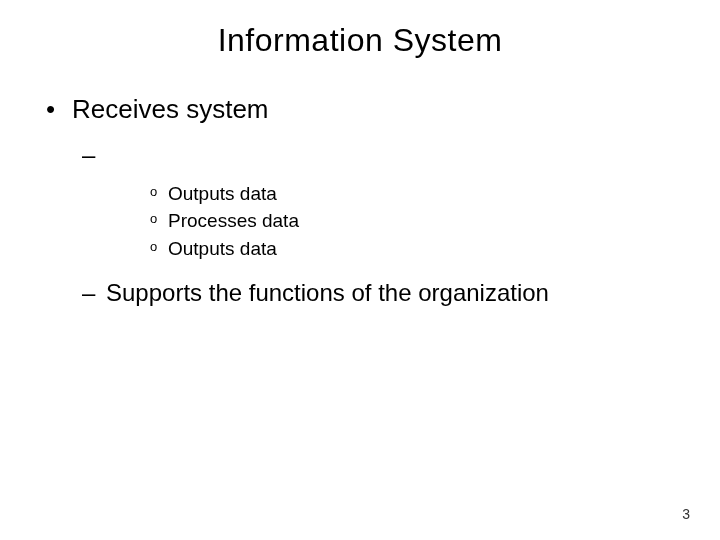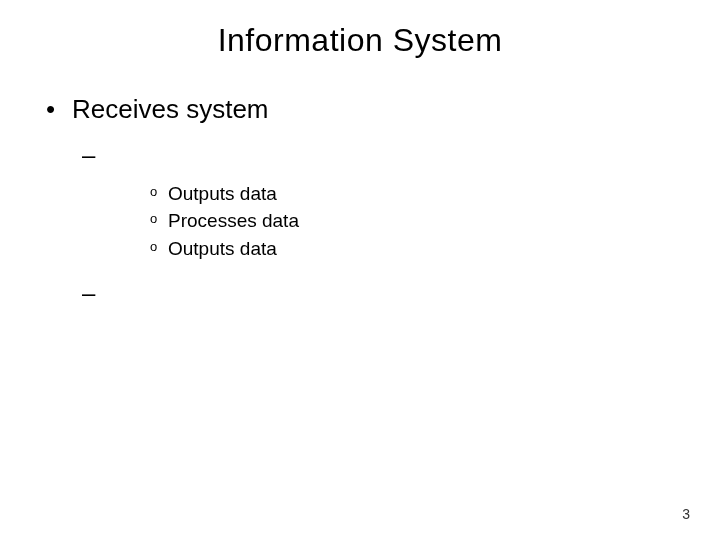--- a/index.html
+++ b/index.html
@@ -95,19 +95,20 @@
         <span>Processes data</span>
       </div>
       <div class="l3">
         <span class="o">o</span>
         <span>Outputs data</span>
       </div>
     </div>
 
     <div class="l2">
       <span class="dash">–</span>
+      <span>Supports the functions of the organization</span>
     </div>
 
   </div>
 
   <div class="page-num">3</div>
 
 </div>
 
 </body></html>

